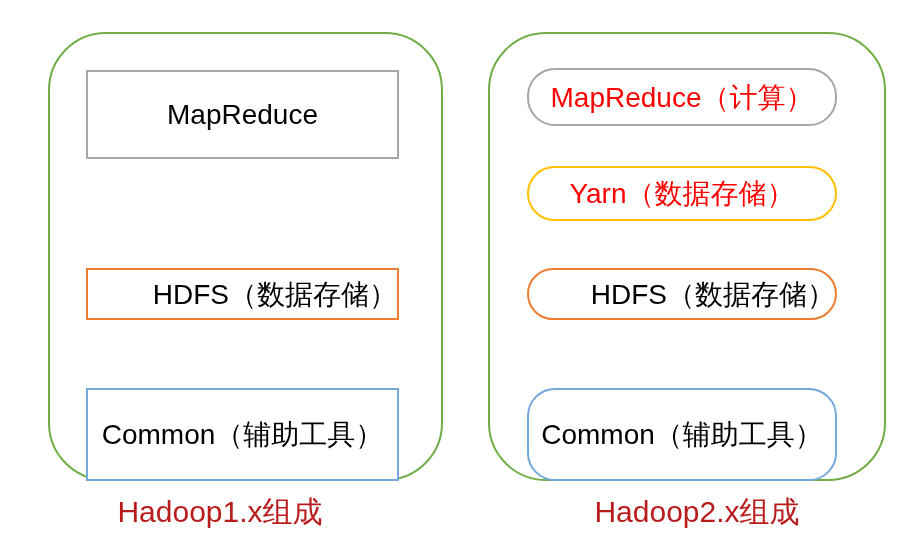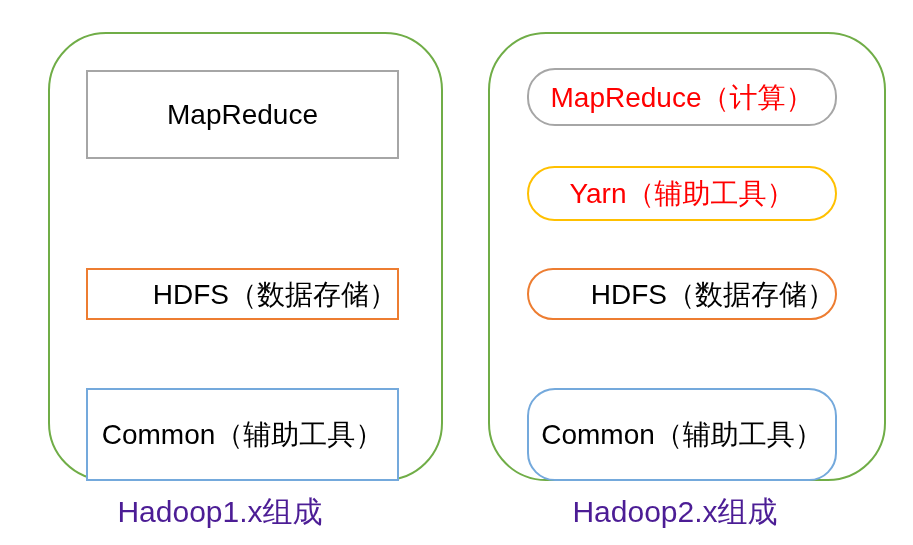--- a/index.html
+++ b/index.html
@@ -46,24 +46,24 @@
   .box-hdfs{top:234px;height:52px;}
   .box-common{top:326px;height:93px;}
   .red-text{color:#FF0000;}
   .caption{
     position:absolute;
     top:494px;
     width:400px;
     text-align:center;
     font-size:30px;
     line-height:36px;
-    color:#4c1d95;
+    color:#b91c1c;
   }
   .caption-left{left:20px;}
-  .caption-right{left:475px;}
+  .caption-right{left:497px;}
 </style>
 </head>
 <body>
 
 <div class="stage">
 
   <section class="panel panel-left">
     <div class="box box-gray box-mr1">
       <span class="line">MapReduce</span>
     </div>
@@ -73,21 +73,21 @@
     <div class="box box-blue box-common">
       <span>Common（辅助工具）</span>
     </div>
   </section>
 
   <section class="panel panel-right">
     <div class="box box-gray box-mr2 red-text">
       <span>MapReduce（计算）</span>
     </div>
     <div class="box box-gold box-yarn red-text">
-      <span>Yarn（辅助工具）</span>
+      <span>Yarn（数据存储）</span>
     </div>
     <div class="box box-orange box-hdfs">
       <span>HDFS（数据存储）</span>
     </div>
     <div class="box box-blue box-common">
       <span>Common（辅助工具）</span>
     </div>
   </section>
 
   <div class="caption caption-left">Hadoop1.x组成</div>

